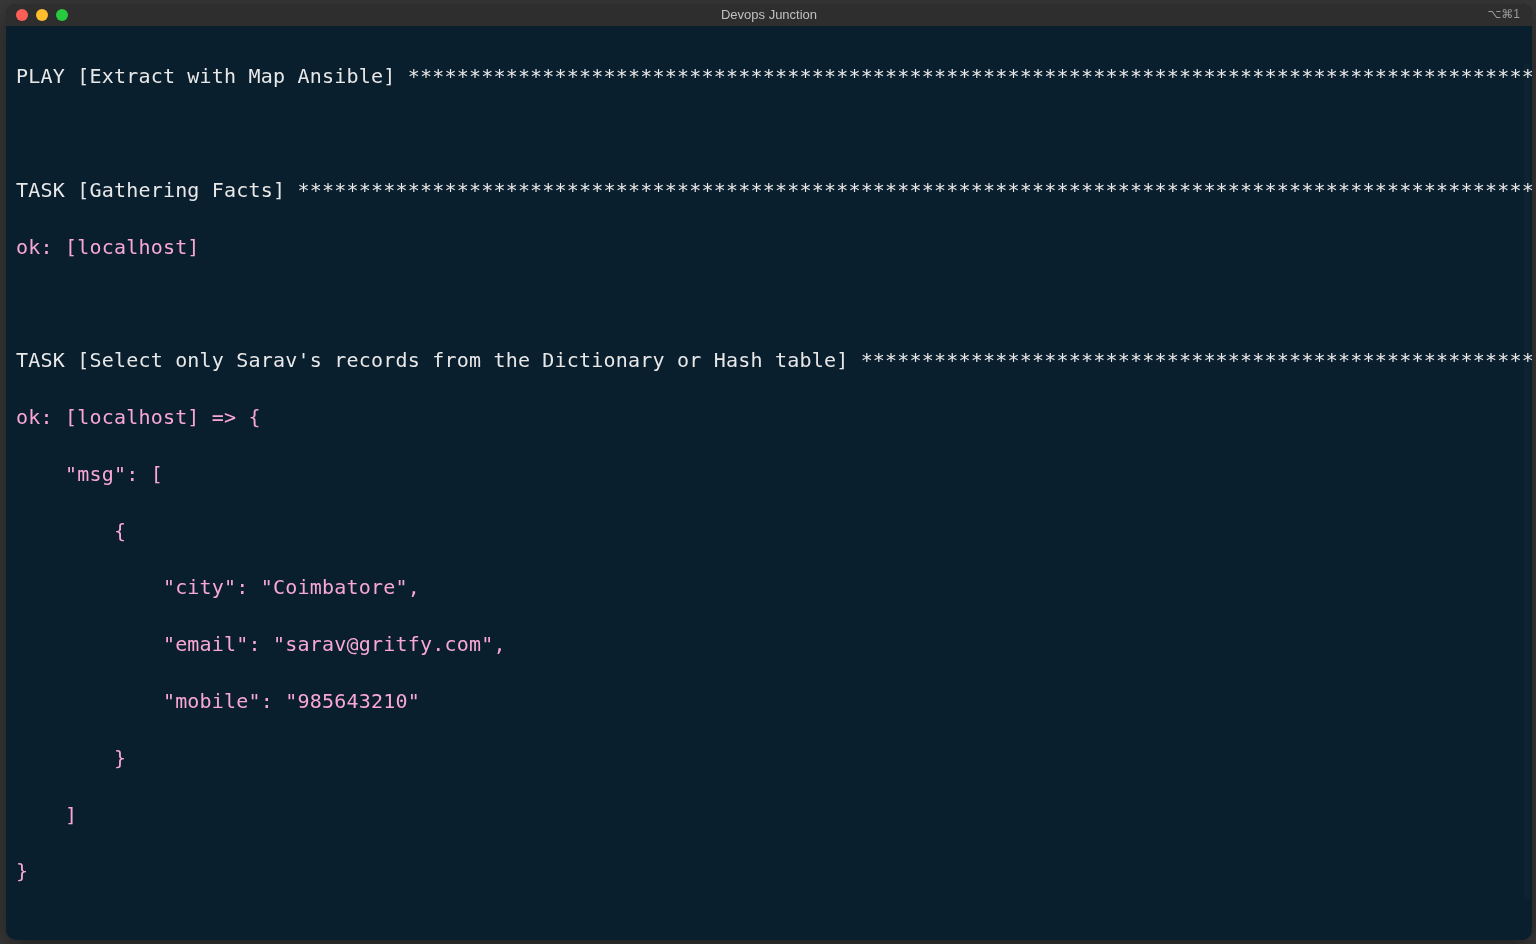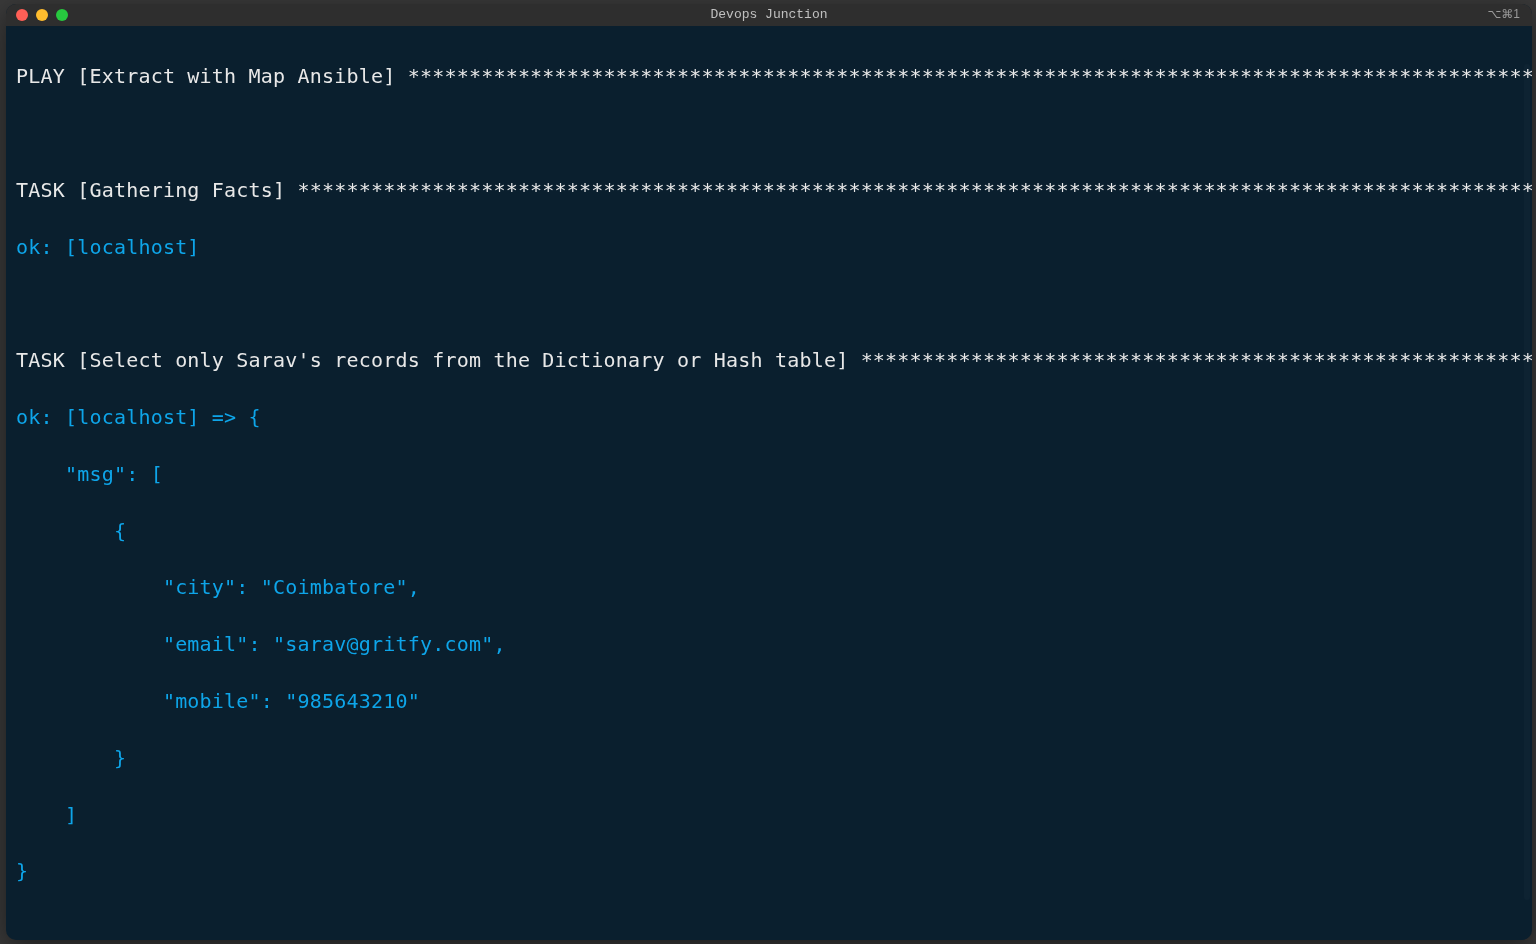--- a/index.html
+++ b/index.html
@@ -46,39 +46,39 @@
     }
     .light.red { background: #ff5f56; }
     .light.yellow { background: #ffbd2e; }
     .light.green { background: #27c93f; }
     .title {
       position: absolute;
       left: 50%;
       transform: translateX(-50%);
       color: #c0c0c0;
       font-size: 13px;
-      font-family: Liberation Mono, monospace;
+      font-family: Liberation Sans, sans-serif;
     }
     .shortcut {
       position: absolute;
       right: 12px;
       color: #9a9a9a;
       font-size: 12px;
       font-family: -apple-system, BlinkMacSystemFont, "Segoe UI", sans-serif;
     }
     .terminal {
       padding: 8px 10px 10px 10px;
       color: #e8e8e8;
       white-space: pre;
       letter-spacing: 0.2px;
       overflow: hidden;
       height: calc(100% - 22px);
     }
     .white { color: #e8e8e8; }
-    .green { color: #0ea5e9; }
+    .green { color: #f9a8d4; }
     .gap { display: block; height: 1.42em; }
     .line { display: block; }
     .scrollbar-right {
       position: absolute;
       right: 2px;
       top: 60px;
       width: 6px;
       bottom: 40px;
       background: rgba(255,255,255,0.02);
       border-radius: 3px;

